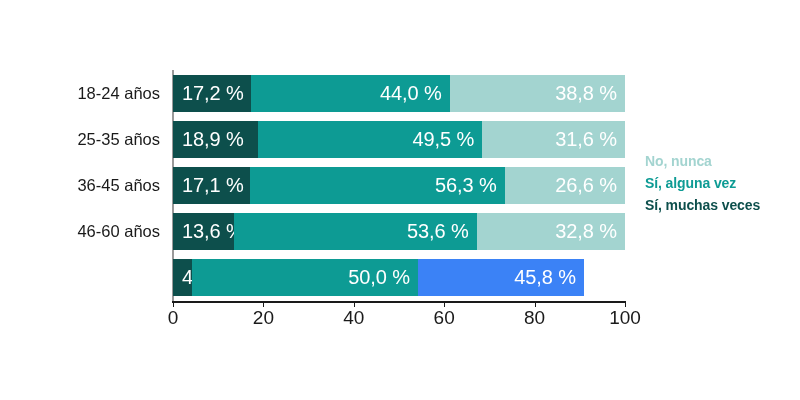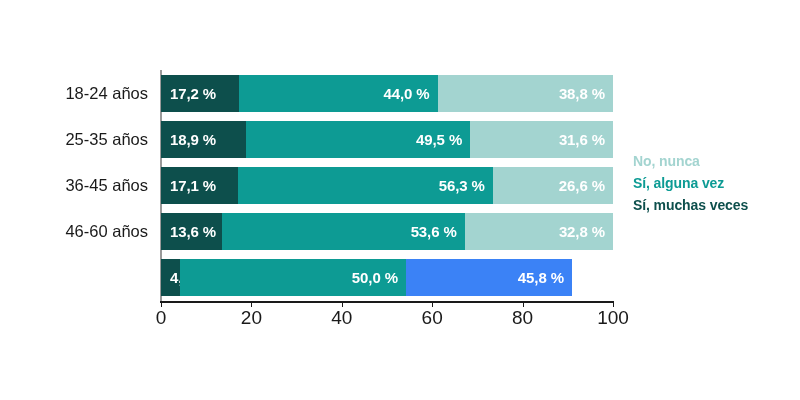--- a/index.html
+++ b/index.html
@@ -1,21 +1,21 @@
 <!DOCTYPE html>
 <html><head>
 <meta charset="utf-8">
 <style>
   html,body{margin:0;padding:0;}
   body{
     width:800px;height:400px;background:#ffffff;
     font-family:"Liberation Sans", sans-serif;
     overflow:hidden;position:relative;
   }
-  #chart-root{position:absolute;inset:0;}
+  #chart-root{position:absolute;inset:0;margin-left:12px;}
 
   
   .plot-area{
     position:absolute;
     left:161px; top:70px;
     width:452px; height:231px;
   }
   .y-spine{
     position:absolute;left:160px;top:70px;width:2px;height:231px;
     background:#9a9a9a;
@@ -34,22 +34,22 @@
     position:relative;
     display:flex;align-items:center;
     box-sizing:border-box;
     min-width:0;
   }
   .seg-label{
     position:absolute;
     right:8px;
     white-space:nowrap;
     color:#ffffff;
-    font-size:15px;
-    font-weight:bold;
+    font-size:20px;
+    font-weight:normal;
     letter-spacing:-0.1px;
     pointer-events:none;
   }
   
   .seg.first .seg-label{ left:9px; right:auto; }
 
   
   .ytick{
     position:absolute;
     right:12px;

